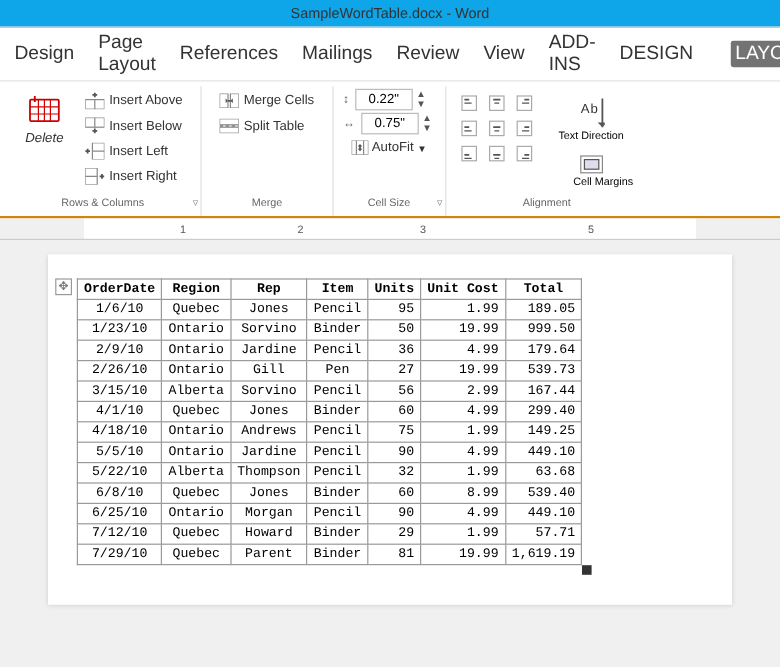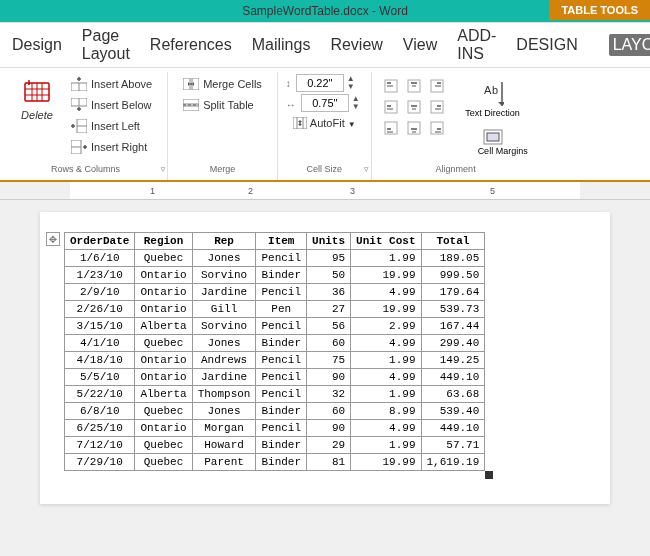--- a/index.html
+++ b/index.html
@@ -1,20 +1,20 @@
 <!DOCTYPE html>
 <html><head>
   <meta charset="utf-8">
   <style>
     * { box-sizing: border-box; margin: 0; padding: 0; }
     body { font-family: 'Segoe UI', Arial, sans-serif; font-size: 12px; background: #f0f0f0; width: 650px; height: 556px; overflow: hidden; }
 
     
     .title-bar {
-      background: #14b8a6;
+      background: #0ea5e9;
       text-align: center;
       padding: 4px 0;
       font-size: 12px;
       color: #333;
       border-bottom: 1px solid #ddd;
       position: relative;
     }
     .table-tools-tab {
       position: absolute;
       right: 0;
@@ -318,23 +318,20 @@
       font-size: 9px;
       color: #888;
       cursor: pointer;
     }
   </style>
 </head>
 <body>
 
 <div class="title-bar">
   <span>SampleWordTable.docx - Word</span>
-  <div class="table-tools-tab">
-    <span>TABLE TOOLS</span>
-  </div>
 </div>
 
 <div class="menu-bar">
   <span class="menu-item">Design</span>
   <span class="menu-item">Page Layout</span>
   <span class="menu-item">References</span>
   <span class="menu-item">Mailings</span>
   <span class="menu-item">Review</span>
   <span class="menu-item">View</span>
   <span class="menu-item">ADD-INS</span>

